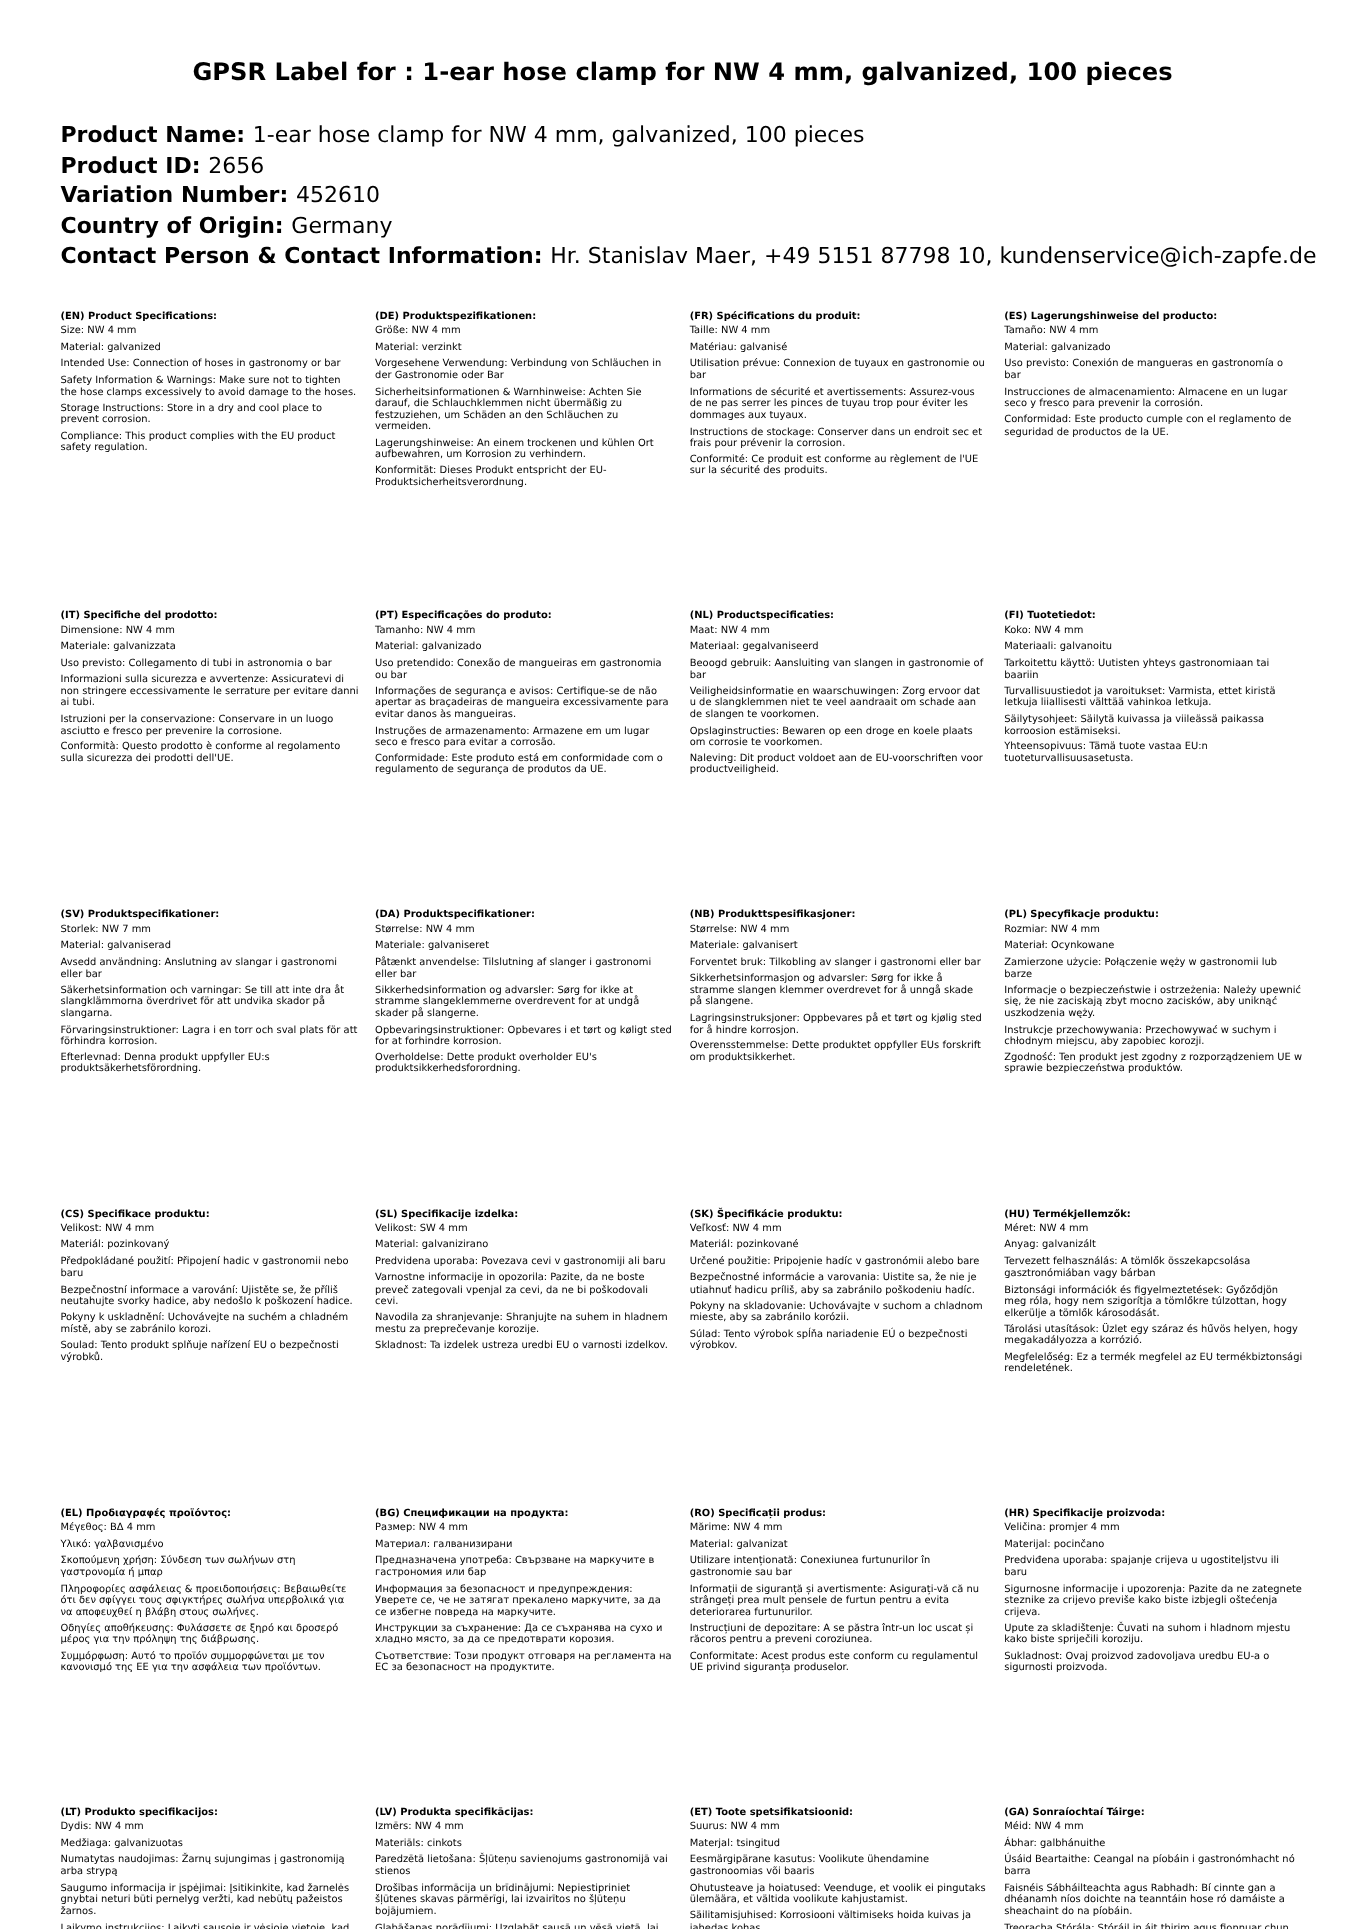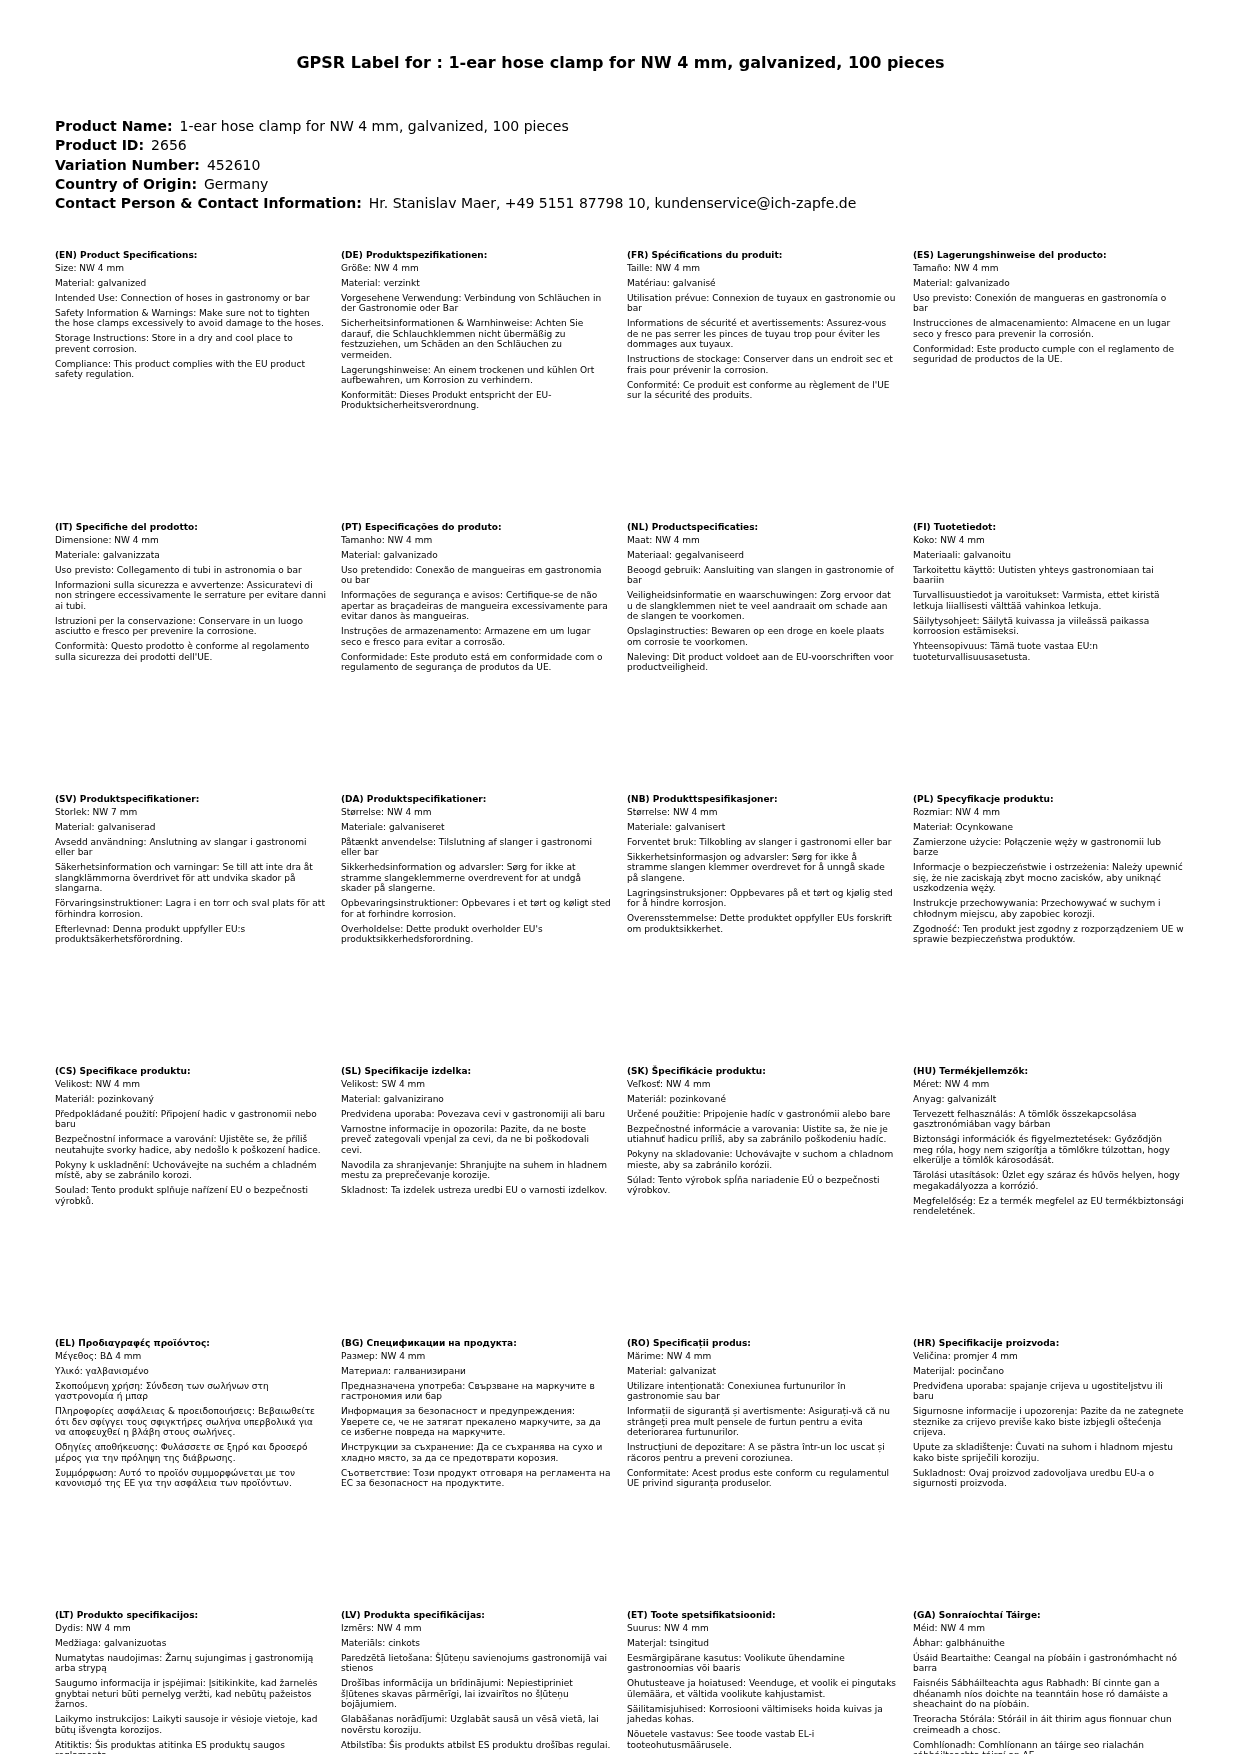--- a/index.html
+++ b/index.html
@@ -1,22 +1,22 @@
 <!DOCTYPE html>
 <html><head>
 <meta charset="utf-8">
 <style>
   * { margin:0; padding:0; box-sizing:border-box; }
   html,body { background:#ffffff; }
   body { font-family:"DejaVu Sans", "Liberation Sans", sans-serif; color:#000; }
   .page { position:relative; width:1241px; height:1754px; background:#fff; padding:52px 55px 0 55px; overflow:hidden; }
 
-  .title { font-size:16px; font-weight:bold; text-align:center; line-height:1.32; max-width:900px; margin:0 auto; }
-
-  .product-info { margin-top:44px; font-size:14px; line-height:1.38; }
+  .title { font-size:22px; font-weight:bold; text-align:center; line-height:1.32; max-width:900px; margin:0 auto; }
+
+  .product-info { margin-top:28px; font-size:20px; line-height:1.38; }
   .info-row { white-space:nowrap; }
   .info-label { font-weight:bold; }
   .info-value { margin-left:7px; }
 
   .lang-grid {
     margin-top:36px;
     display:grid;
     grid-template-columns:repeat(4, 1fr);
     column-gap:13px;
     grid-auto-rows:minmax(272px, auto);

